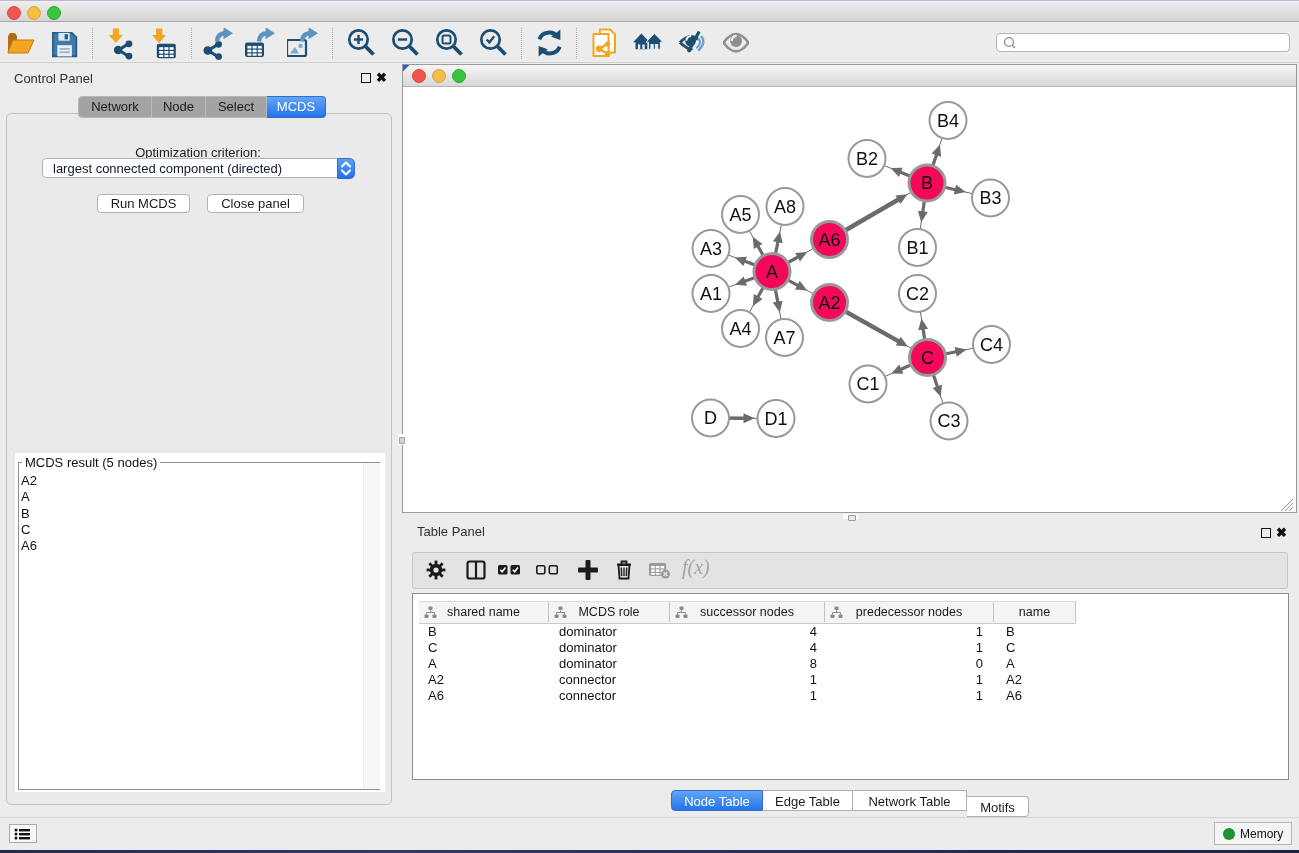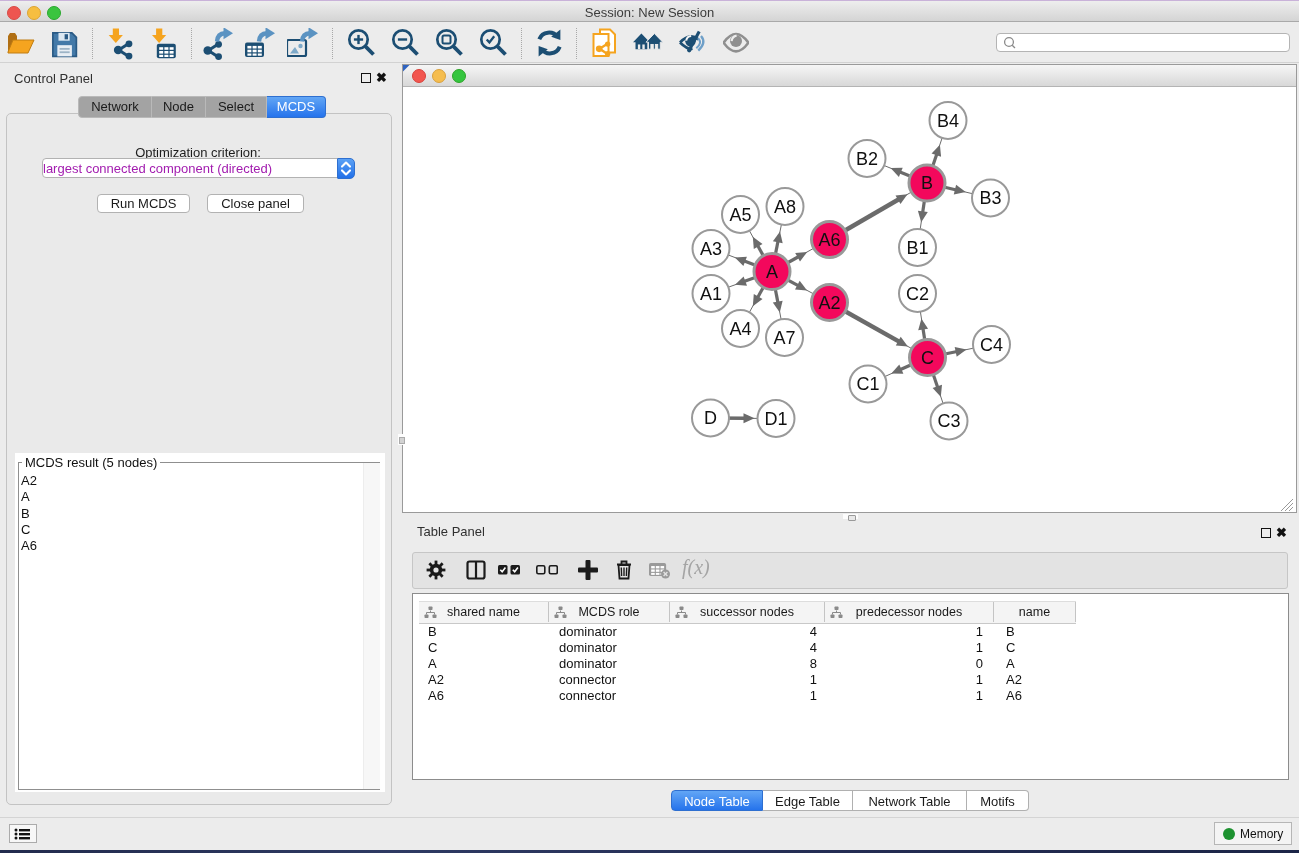--- a/index.html
+++ b/index.html
@@ -25,22 +25,22 @@
 #cp-border{left:6px;top:113px;width:384px;height:690px;border:1px solid #c3c3c3;
   border-radius:5px;background:#eaeaea;}
 #cp-tabs{left:78px;top:96px;height:20px;display:flex;z-index:3;}
 .cptab{height:20px;line-height:20px;text-align:center;font-size:13px;color:#1a1a1a;
   background:#a3a3a3;border:1px solid #b9b9b9;border-left:none;}
 .cptab.first{border-left:1px solid #b9b9b9;border-radius:4px 0 0 4px;}
 .cptab.sel{background:linear-gradient(#62a6f5,#2573ec);color:#fff;border-color:#2e6fd0;
   border-radius:0 4px 4px 0;}
 #opt-label{left:6px;top:145px;width:384px;text-align:center;font-size:13px;color:#1d1d1d;}
 #opt-select{left:42px;top:158px;width:311px;height:20px;background:#fff;
-  border:1px solid #b2b2b2;border-radius:4px;font-size:13px;color:#a21caf;
-  line-height:20px;padding-left:0;box-sizing:border-box;}
+  border:1px solid #b2b2b2;border-radius:4px;font-size:13px;color:#0f172a;
+  line-height:20px;padding-left:10px;box-sizing:border-box;}
 #opt-step{left:337px;top:158px;width:18px;height:21px;border-radius:1px 5px 5px 1px;
   background:linear-gradient(#5ba1f5,#2270e8);border:1px solid #2e6fd0;box-sizing:border-box;}
 .btn{position:absolute;height:19px;line-height:18px;background:#fff;
   border:1px solid #b2b2b2;border-radius:4px;font-size:13px;color:#1a1a1a;
   text-align:center;box-sizing:border-box;}
 #mcds-box{left:15px;top:453px;width:370px;height:339px;background:#fff;}
 #mcds-fs{left:18px;top:462px;width:362px;height:328px;border:1px solid #8f8f8f;box-sizing:border-box;}
 #mcds-legend{left:22px;top:455px;background:#fff;padding:0 3px;font-size:13px;color:#111;text-align:right;}
 #mcds-list{left:21px;top:473px;font-size:13px;color:#111;line-height:16.3px;}
 #mcds-scroll{left:363px;top:463px;width:16px;height:326px;background:#f7f7f7;
@@ -63,39 +63,38 @@
 .th-row{position:absolute;left:0;top:7px;height:21px;background:#f4f4f4;
   border-bottom:1px solid #c8c8c8;border-top:1px solid #dddddd;}
 .th-cell{position:absolute;top:0;height:20px;border-right:1px solid #c4c4c4;
   font-size:12.5px;color:#1a1a1a;text-align:center;line-height:20px;}
 .td{position:absolute;font-size:13px;color:#111;}
 
 #bot-tabs{left:671px;top:790px;height:21px;display:flex;}
 .btab{height:21px;line-height:21px;text-align:center;font-size:13px;color:#1a1a1a;
   background:#fff;border:1px solid #b0b0b0;border-left:none;box-sizing:border-box;}
 .btab.first{border-left:1px solid #b0b0b0;border-radius:4px 0 0 4px;}
-.btab.last{border-radius:0 4px 4px 0;}
+.btab.last{border-radius:0 4px 4px 0;margin-top:6px;}
 .btab.sel{background:linear-gradient(#62a6f5,#2573ec);color:#fff;border-color:#2e6fd0;}
 
 #statusline{left:0;top:817px;width:1299px;height:0;border-top:1px solid #d4d4d4;}
 #listbtn{left:9px;top:824px;width:28px;height:19px;background:#f7f7f7;
   border:1px solid #ababab;box-sizing:border-box;}
 #membtn{left:1214px;top:822px;width:78px;height:23px;background:#f4f4f4;
   border:1px solid #b6b6b6;box-sizing:border-box;font-size:12px;color:#111;}
 #botstrip{left:0;top:849.5px;width:1299px;height:3.5px;
   background:linear-gradient(90deg,#222b4d,#2e3a63 30%,#252e55 60%,#1c2547);}
 </style>
 </head>
 <body>
 <div id="topstrip" class="abs"></div>
 <div id="titlebar" class="abs">
   <div class="tl" style="left:7px;background:#ee5550;border:0.5px solid #d84b46;"></div>
   <div class="tl" style="left:27px;background:#f6be40;border:0.5px solid #dda432;"></div>
   <div class="tl" style="left:47px;background:#3ac43f;border:0.5px solid #2aa82f;"></div>
-  <div id="apptitle" class="abs">Session: New Session</div>
 </div>
 <div id="toolbar" class="abs">
   <svg class="ticon" style="left:5px" width="30" height="30" viewBox="0 0 30 30">
       <path d="M3 8 L3 24 L12 24 L12 8 L10 5 L5 5 Z" fill="#b06f14"></path>
       <path d="M3 24 L8 12 L29 12 L23 25 L3 25 Z" fill="#f5a41f" stroke="#c07d12" stroke-width="1"></path>
     </svg>
   <svg class="ticon" style="left:49px" width="30" height="31" viewBox="0 0 30 31">
       <g transform="translate(0.5,1.5) scale(1.12)">
         <path d="M3 3 L20 3 L24 7 L24 24 L3 24 Z" fill="#4379a8" stroke="#2a5a85" stroke-width="1.5"></path>
         <rect x="8" y="3" width="10" height="7" fill="#dce8f2"></rect>

